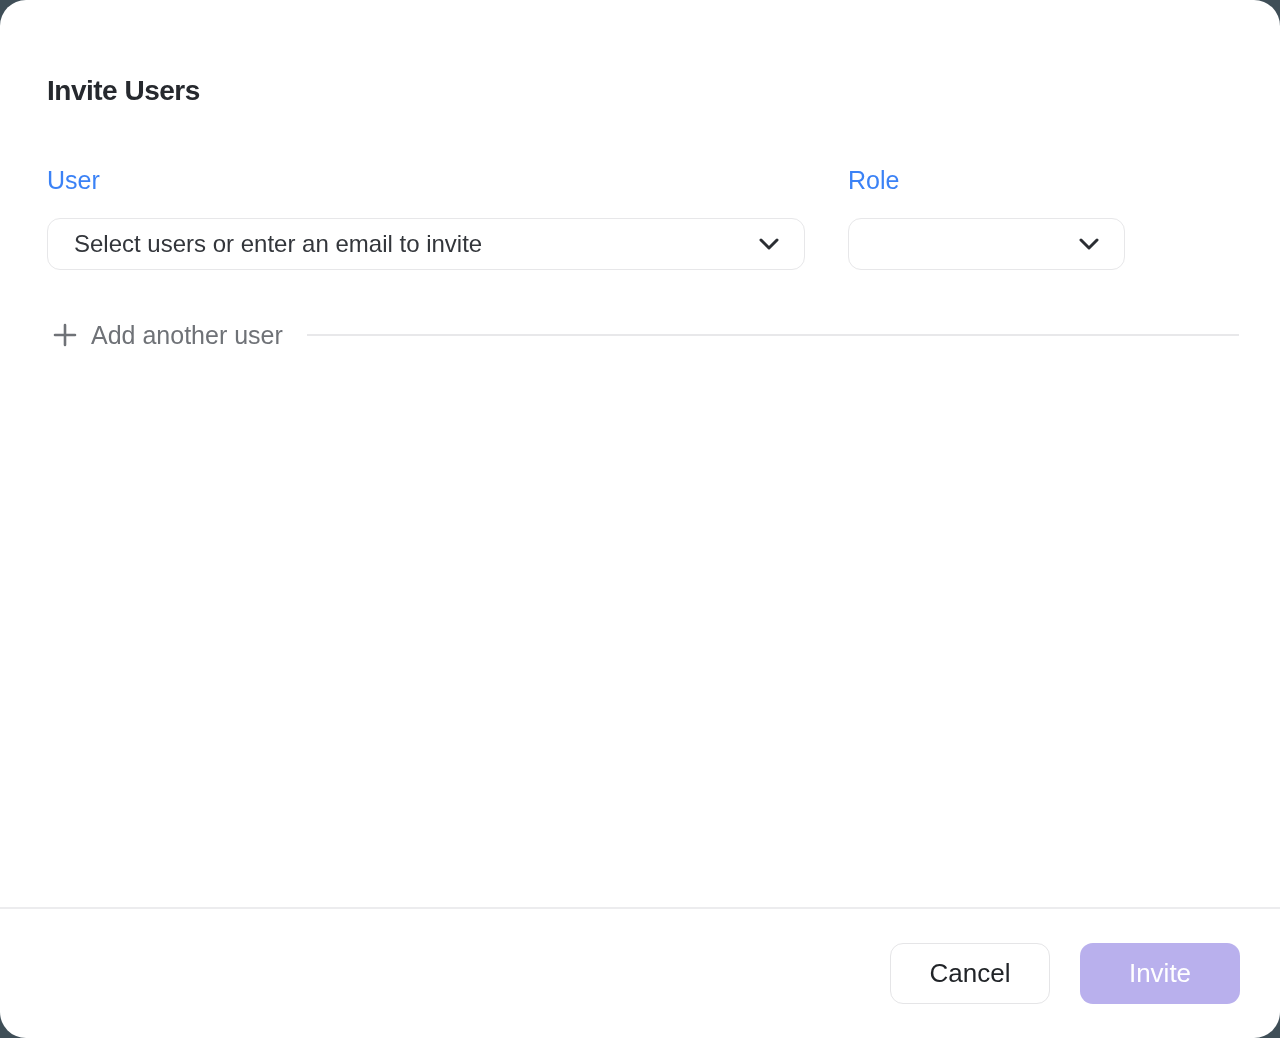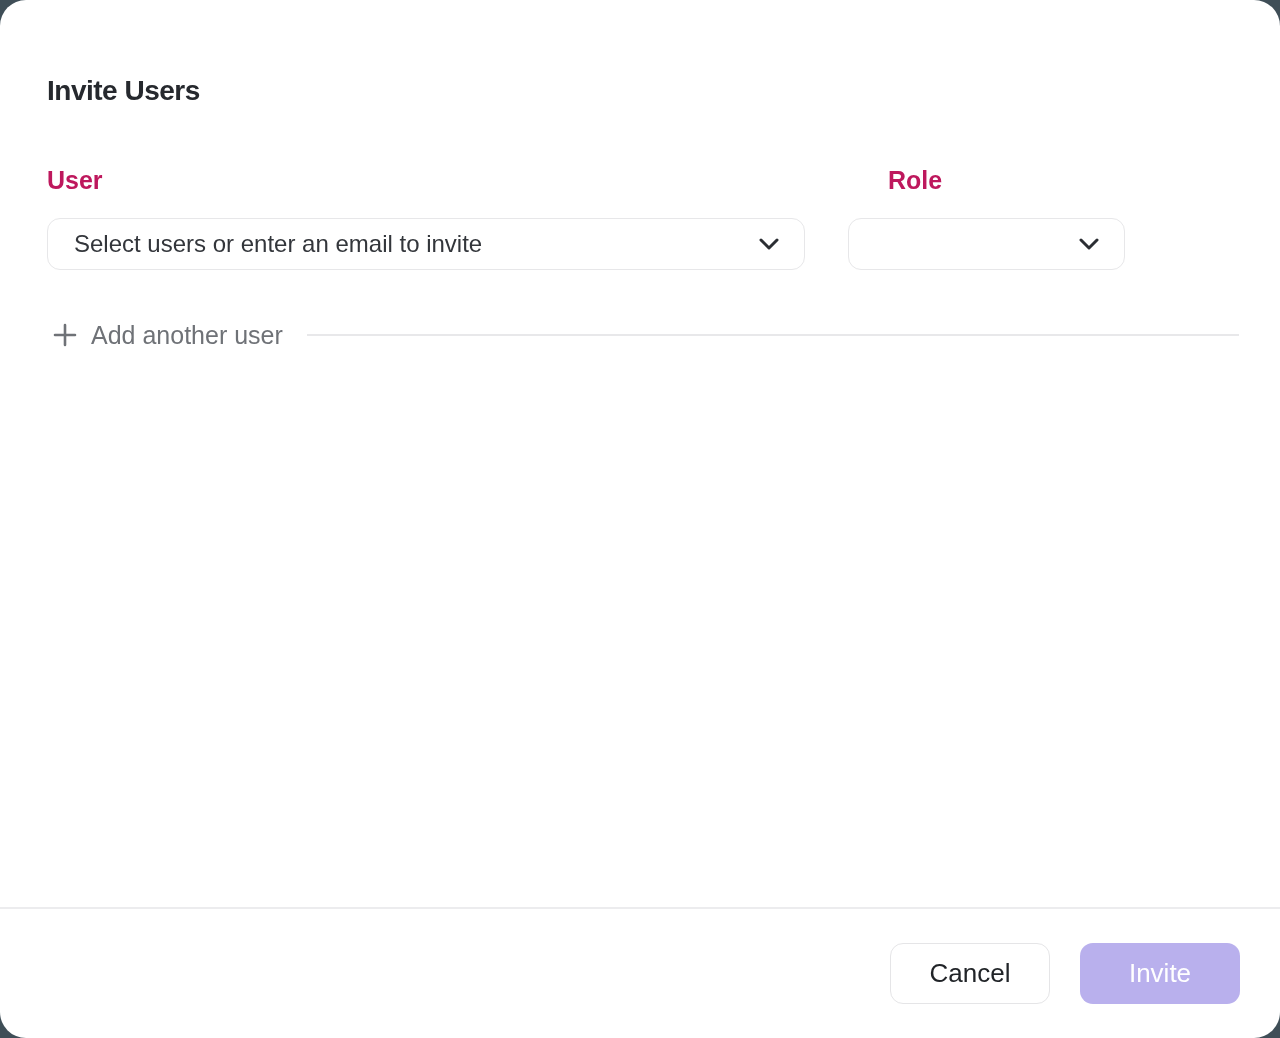--- a/index.html
+++ b/index.html
@@ -26,25 +26,25 @@
     font-weight: 700;
     letter-spacing: -0.5px;
     color: #26292e;
     margin-top: 20px;
   }
 
   .field-label {
     position: absolute;
     top: 166px;
     font-size: 25px;
-    font-weight: 700;
-    color: #be185d;
+    font-weight: 400;
+    color: #3b82f6;
   }
   .user-label { left: 47px; }
-  .role-label { left: 888px; }
+  .role-label { left: 848px; }
 
   .select-box {
     position: absolute;
     top: 218px;
     height: 52px;
     background: #ffffff;
     border: 1px solid #e7e7e9;
     border-radius: 13px;
     display: flex;
     align-items: center;

